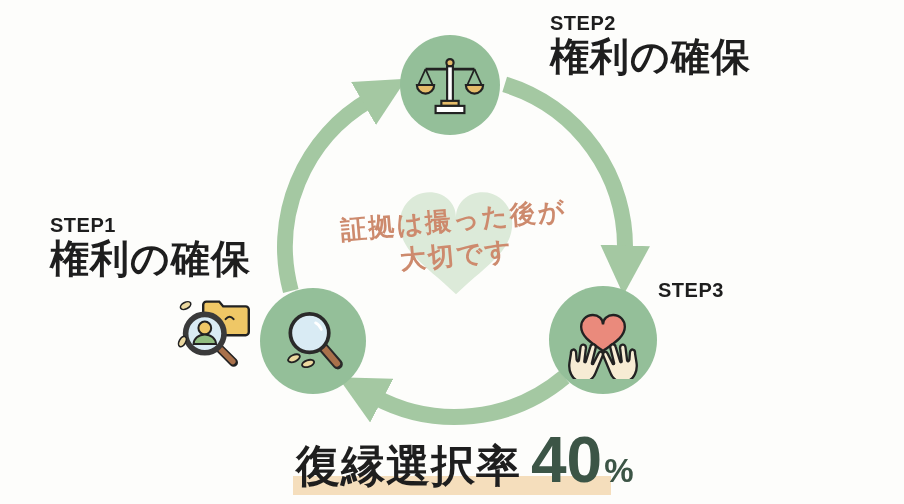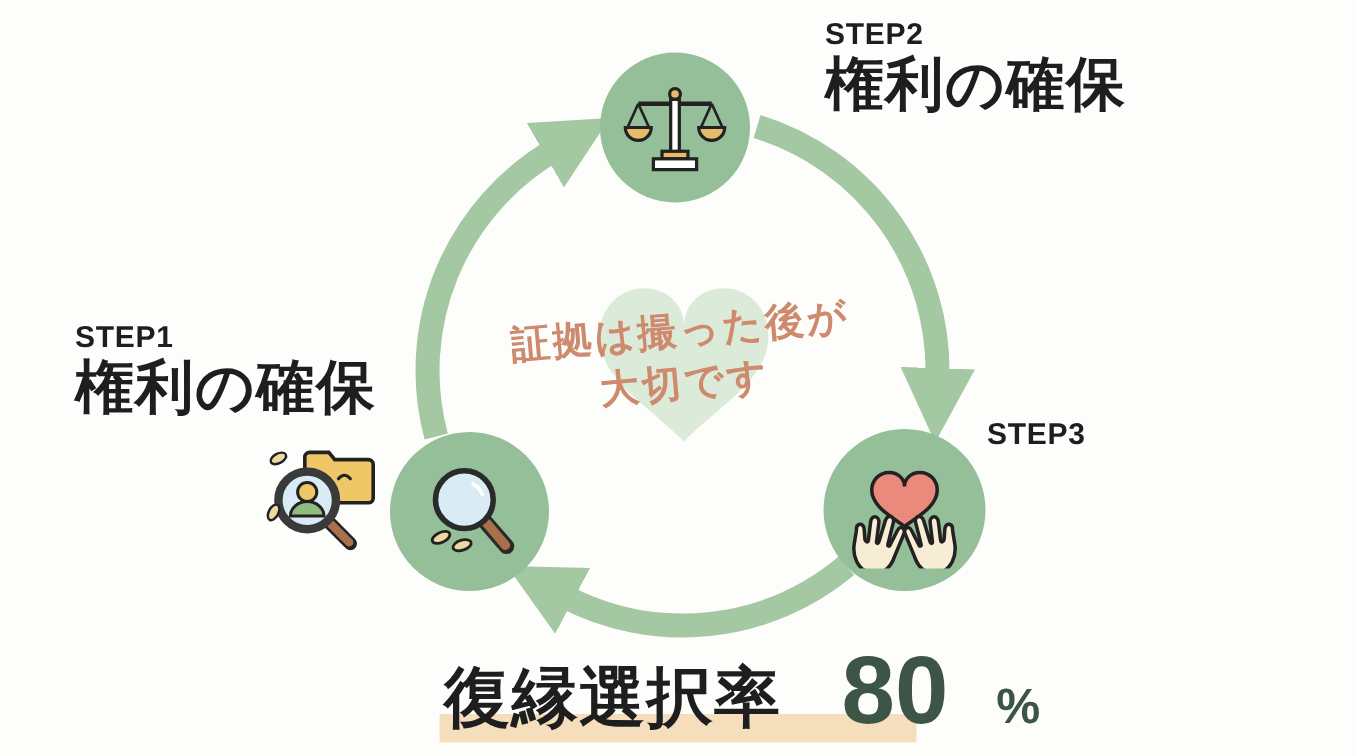--- a/index.html
+++ b/index.html
@@ -43,21 +43,20 @@
   
   .footer-highlight {
     position: absolute; left: 293px; top: 476px;
     width: 318px; height: 19px;
     background: #f5debc; z-index: 2;
   }
   .footer {
     position: absolute; left: 296px; top: 428px; z-index: 3;
     display: flex; align-items: flex-end;
     color: #1e1e1e;
-    gap: 30px;
   }
   .footer-label { font-size: 44px; font-weight: bold; letter-spacing: 1px; line-height: 1; padding-bottom: 4px; }
   .footer-value { font-size: 64px; font-weight: bold; color: #3c5546; line-height: 1; margin-left: 10px; }
   .footer-unit  { font-size: 33px; font-weight: bold; color: #3c5546; line-height: 1; margin-left: 2px; padding-bottom: 5px; }
 </style>
 </head>
 <body>
 
 <div class="canvas">
 
@@ -145,17 +144,17 @@
     <div class="step-title">権利の確保</div>
   </div>
 
   <div id="step3-block" class="step-block">
     <div class="step-label">STEP3</div>
   </div>
 
   <div class="footer-highlight"></div>
   <div class="footer">
     <span class="footer-label">復縁選択率</span>
-    <span class="footer-value">80</span>
+    <span class="footer-value">40</span>
     <span class="footer-unit">%</span>
   </div>
 
 </div>
 
 </body></html>

